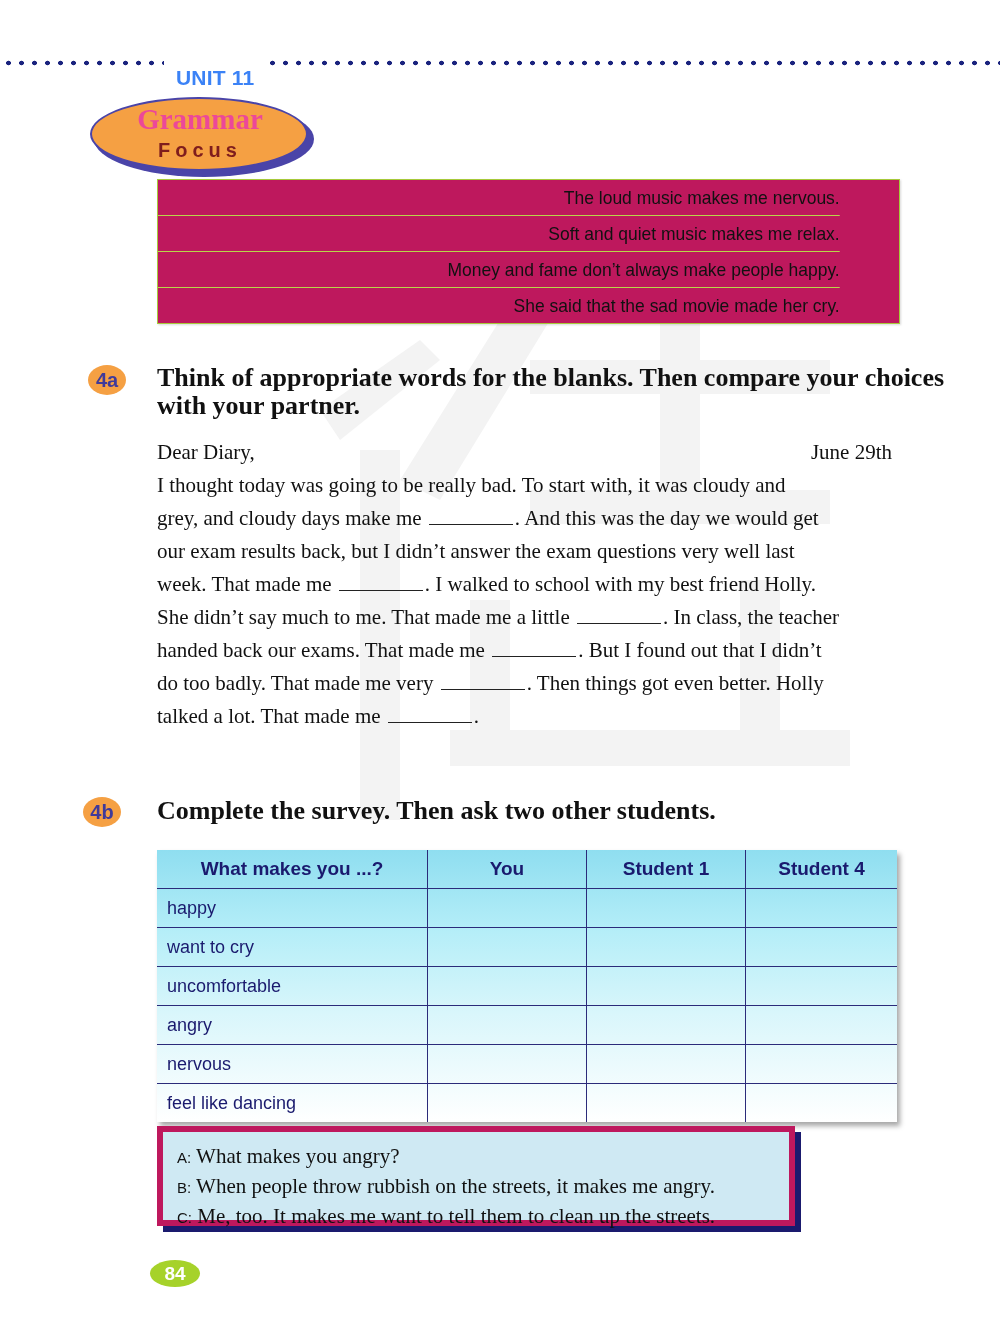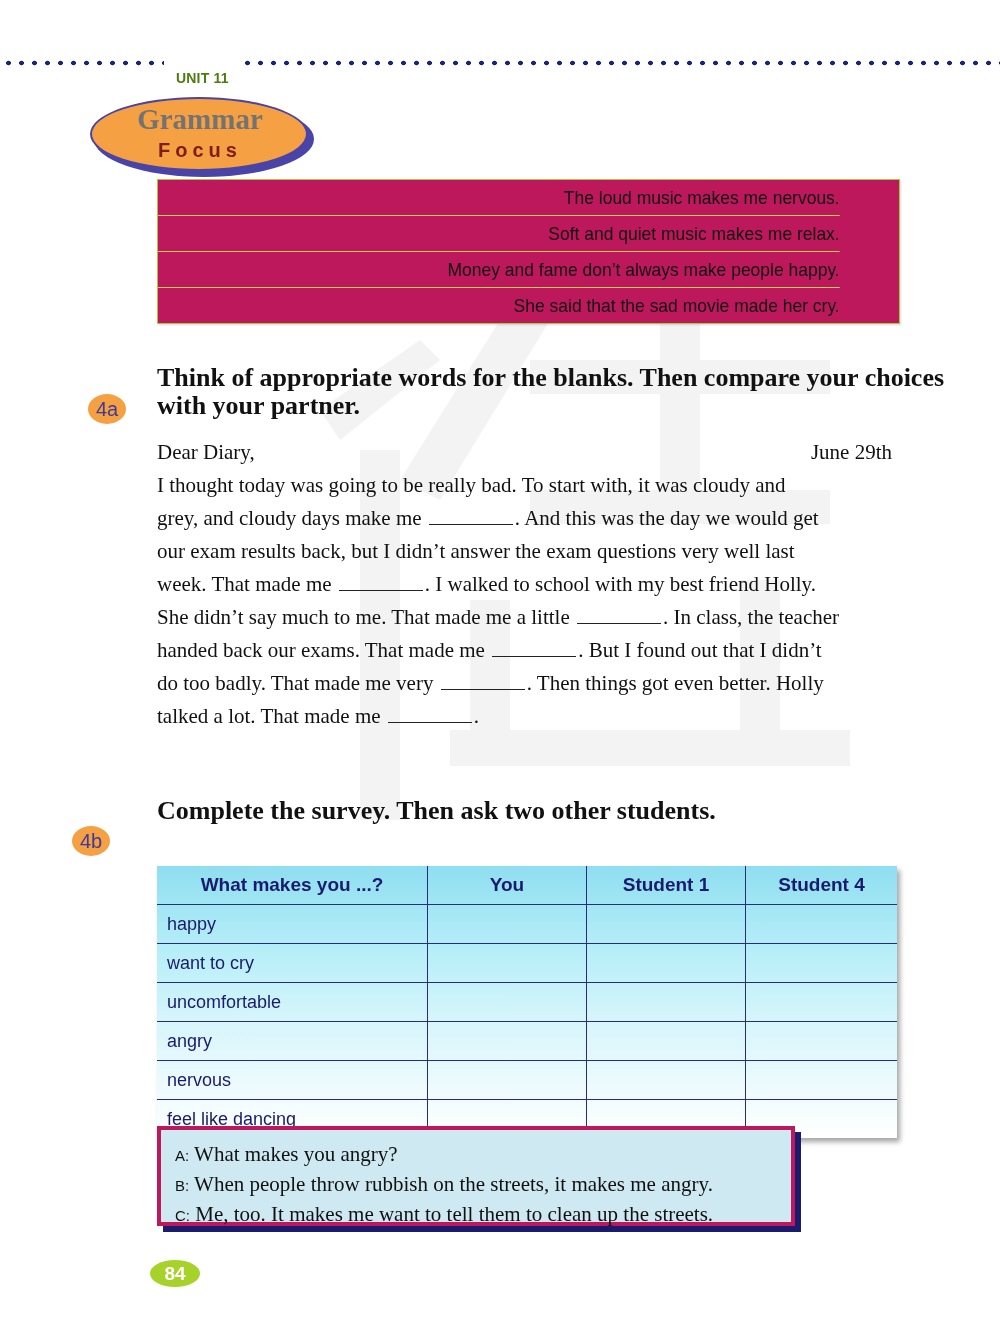--- a/index.html
+++ b/index.html
@@ -4,48 +4,48 @@
   <style>
     html, body { margin: 0; padding: 0; }
     body {
       width: 1000px; height: 1336px; background: #ffffff; position: relative; overflow: hidden;
       font-family: "Liberation Serif", serif; color: #111;
     }
     .watermark { position: absolute; left: 300px; top: 300px; width: 560px; height: 520px; pointer-events: none; }
     .unit-bar { position: absolute; top: 50px; left: 0; width: 1000px; height: 26px; display: flex; align-items: center; }
     .dots { flex: 1; height: 6px; background-image: radial-gradient(circle, #1a237e 2.2px, transparent 2.6px); background-size: 13px 6px; background-repeat: repeat-x; background-position: 2px 0; }
     .dots.left { flex: 0 0 164px; }
-    .unit-title { font-family: "Liberation Sans", sans-serif; font-weight: 700; font-size: 14px; color: #4d7c0f; padding: 0 10px 0 12px; letter-spacing: 0.2px; margin-top: 30px; }
+    .unit-title { font-family: "Liberation Sans", sans-serif; font-weight: 700; font-size: 21px; color: #3b82f6; padding: 0 10px 0 12px; letter-spacing: 0.2px; margin-top: 30px; }
 
     .gf-oval { position: absolute; left: 90px; top: 97px; width: 222px; height: 78px; }
     .gf-oval .shadow { position: absolute; left: 4px; top: 4px; width: 220px; height: 76px; border-radius: 50%; background: #4a44a8; }
     .gf-oval .face { position: absolute; left: 0; top: 0; width: 218px; height: 74px; border-radius: 50%; background: #f5a043; border: 2px solid #4a44a8; box-sizing: border-box; }
-    .gf-title { position: absolute; left: 0; top: 6px; width: 220px; text-align: center; font-family: "Liberation Serif", serif; font-weight: 700; font-size: 29px; color: #737373; }
+    .gf-title { position: absolute; left: 0; top: 6px; width: 220px; text-align: center; font-family: "Liberation Serif", serif; font-weight: 700; font-size: 29px; color: #ec4899; }
     .gf-sub { position: absolute; left: 0; top: 42px; width: 220px; text-align: center; font-family: Liberation Sans, sans-serif; font-weight: 700; font-size: 20px; letter-spacing: 5px; color: #7f1d1d; }
 
     .gf-box { position: absolute; left: 157px; top: 179px; width: 741px; border: 1px solid #a6c93a; background: #be185d; box-shadow: 1px 1px 2px rgba(0,0,0,0.15); text-align: right; }
     .gf-row { height: 35px; line-height: 35px; padding-left: 16px; font-family: "Liberation Sans", sans-serif; font-size: 19px; color: #111; border-bottom: 1px solid #b9d54a; transform: scaleX(0.92); transform-origin: left center; white-space: nowrap; }
     .gf-row:last-child { border-bottom: none; }
 
-    .badge { position: absolute; width: 38px; height: 30px; border-radius: 50%; background: #f5a043; display: flex; align-items: center; justify-content: center; font-family: "Liberation Sans", sans-serif; font-weight: 400; font-size: 20px; color: #3f3a9a; margin-top: 29px; }
+    .badge { position: absolute; width: 38px; height: 30px; border-radius: 50%; background: #f5a043; display: flex; align-items: center; justify-content: center; font-family: "Liberation Sans", sans-serif; font-weight: 700; font-size: 20px; color: #3f3a9a; }
 
     .instr { position: absolute; left: 157px; font-family: "Liberation Serif", serif; font-weight: 700; font-size: 26px; line-height: 28px; color: #111; }
 
     .diary { position: absolute; left: 157px; top: 436px; width: 735px; font-size: 21px; line-height: 33px; font-family: "Liberation Serif", serif; color: #111; }
     .diary-head { display: flex; justify-content: space-between; }
     .blank { display: inline-block; width: 84px; border-bottom: 1px solid #222; height: 20px; vertical-align: baseline; margin: 0 2px; }
 
     .survey { position: absolute; left: 157px; top: 850px; width: 740px; border-collapse: collapse; box-shadow: 3px 4px 5px rgba(0,0,0,0.35); font-family: "Liberation Sans", sans-serif; }
-    .survey-bg { background: linear-gradient(to bottom, #8fdef0 0%, #b5eef8 30%, #d9f6fb 60%, #ffffff 100%); margin-top: 16px; }
+    .survey-bg { background: linear-gradient(to bottom, #8fdef0 0%, #b5eef8 30%, #d9f6fb 60%, #ffffff 100%); }
     .survey th { height: 36px; font-size: 19px; font-weight: 700; color: #1a1a6e; border-right: 1px solid #2b2b7a; border-bottom: 1px solid #2b2b7a; text-align: center; }
     .survey td { height: 36px; font-size: 18px; color: #1a1a6e; border-right: 1px solid #2b2b7a; border-bottom: 1px solid #2b2b7a; padding-left: 10px; }
     .survey th:last-child, .survey td:last-child { border-right: none; }
     .survey tr:last-child td { border-bottom: none; }
 
-    .dialog { position: absolute; left: 157px; top: 1126px; width: 638px; height: 100px; background: #cfe9f3; border: 4px solid #be185d; box-shadow: 6px 6px 0 #1a1a6e; padding: 10px 0 0 14px; box-sizing: border-box; }
+    .dialog { position: absolute; left: 157px; top: 1126px; width: 638px; height: 100px; background: #cfe9f3; border: 6px solid #be185d; box-shadow: 6px 6px 0 #1a1a6e; padding: 10px 0 0 14px; box-sizing: border-box; }
     .dialog-line { font-family: "Liberation Serif", serif; font-size: 21px; line-height: 28px; color: #111; white-space: nowrap; }
     .speaker { font-family: "Liberation Sans", sans-serif; font-size: 15px; }
 
     .page-num { position: absolute; left: 150px; top: 1260px; width: 50px; height: 27px; border-radius: 50%; background: #a6d22a; color: #fff; font-family: "Liberation Sans", sans-serif; font-weight: 700; font-size: 19px; display: flex; align-items: center; justify-content: center; }
   </style>
 </head>
 <body>
 
 <svg class="watermark" viewBox="0 0 560 520">
   <g fill="#f3f3f3">
@@ -97,21 +97,21 @@
       <div><span>grey, and cloudy days make me</span> <span class="blank"></span><span>. And this was the day we would get</span></div>
       <div><span>our exam results back, but I didn’t answer the exam questions very well last</span><span></span></div>
       <div><span>week. That made me</span> <span class="blank"></span><span>. I walked to school with my best friend Holly.</span></div>
       <div><span>She didn’t say much to me. That made me a little</span> <span class="blank"></span><span>. In class, the teacher</span></div>
       <div><span>handed back our exams. That made me</span> <span class="blank"></span><span>. But I found out that I didn’t</span></div>
       <div><span>do too badly. That made me very</span> <span class="blank"></span><span>. Then things got even better. Holly</span></div>
       <div><span>talked a lot. That made me</span> <span class="blank"></span><span>.</span></div>
     </div>
 </div>
 
-<div class="badge" style="left:72px; top:797px;">4b</div>
+<div class="badge" style="left:83px; top:797px;">4b</div>
 <div class="instr" style="top:797px;">Complete the survey. Then ask two other students.</div>
 
 <table class="survey survey-bg">
   <thead>
     <tr>
       <th style="width:268px;">What makes you ...?</th>
       <th style="width:156px;">You</th>
       <th style="width:156px;">Student 1</th>
       <th>Student 4</th>
     </tr>

